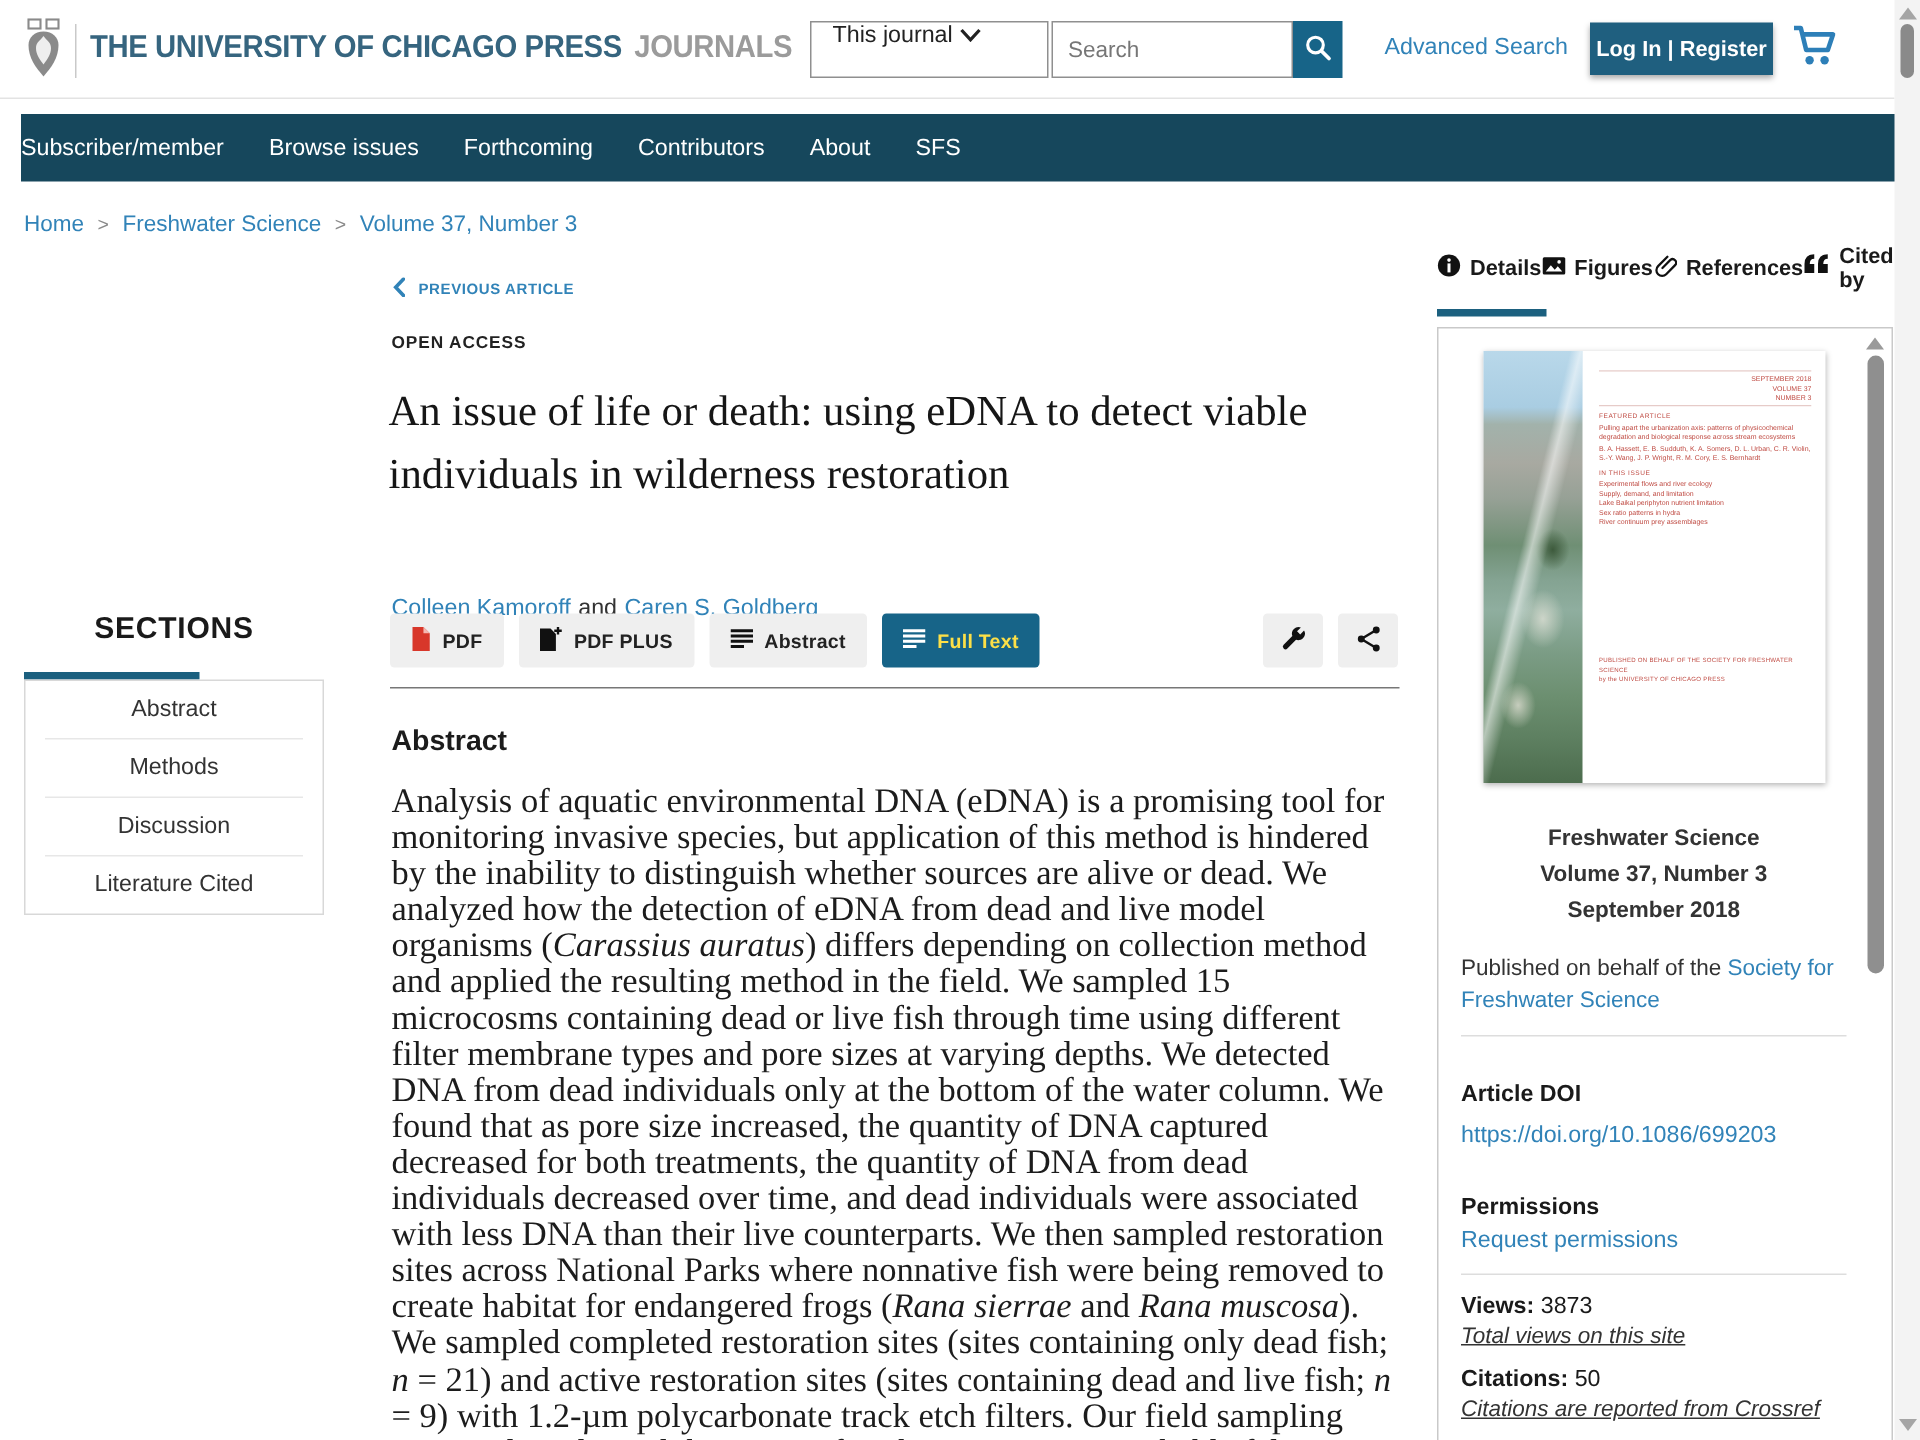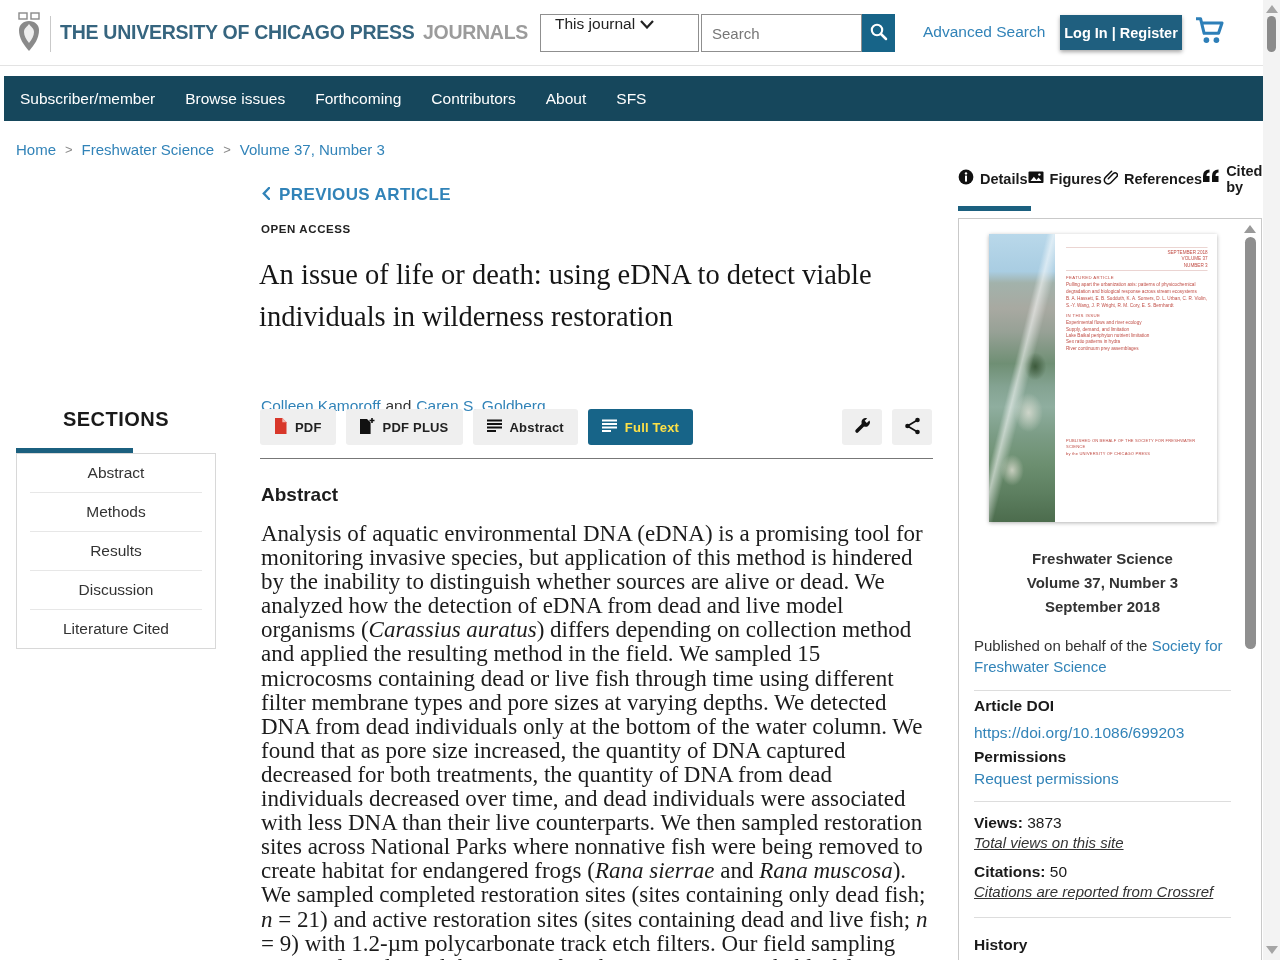--- a/index.html
+++ b/index.html
@@ -29,39 +29,39 @@
   .search-input::placeholder{color:#767676;}
   .search-btn{position:absolute;left:862px;top:14px;width:33px;height:38px;background:var(--button-teal);
               border:none;display:flex;align-items:center;justify-content:center;cursor:pointer;}
   .adv-link{position:absolute;left:923px;top:23px;font-size:15.5px;}
   .login-btn{position:absolute;left:1060px;top:15px;width:122px;height:35px;background:var(--login-teal);
              color:#fff;font-weight:bold;font-size:14.5px;border:none;cursor:pointer;
              box-shadow:0 2px 4px rgba(0,0,0,.35);font-family:"Liberation Sans",sans-serif;}
   .cart{position:absolute;left:1194px;top:14px;cursor:pointer;}
 
   
-  .mainnav{position:absolute;top:76px;left:4px;width:1263px;height:45px;background:var(--nav-bar);
-           display:flex;align-items:center;gap:30px;padding-left:16px;}
+  .mainnav{position:absolute;top:76px;left:14px;width:1263px;height:45px;background:var(--nav-bar);
+           display:flex;align-items:center;gap:30px;}
   .mainnav span{color:#fff;font-size:15.5px;cursor:pointer;white-space:nowrap;}
 
   
   .breadcrumb{position:absolute;top:141px;left:16px;font-size:15px;display:flex;gap:9px;align-items:center;}
   .breadcrumb .sep{color:#8a8a8a;font-size:13px;}
 
   
   .sections{position:absolute;left:16px;top:408px;width:200px;text-align:center;}
   .sections-title{font-size:20px;font-weight:bold;letter-spacing:.5px;color:#1a1a1a;}
   .sections-bar{width:117px;height:5px;background:var(--active-underline);margin-top:17px;}
   .sections-box{border:1px solid #d8d8d8;border-top:1px solid #d8d8d8;margin-top:0;}
   .sections-box .sec-item{margin:0 13px;padding:10px 1px;font-size:15.5px;color:#333;cursor:pointer;}
   .sections-box .sec-item + .sec-item{border-top:1px solid #e7e7e7;}
 
   
   .prev-link{position:absolute;left:262px;top:185px;display:flex;align-items:center;gap:9px;
-             color:var(--link-blue);font-weight:bold;font-size:17px;letter-spacing:.4px;cursor:pointer;}
+             color:var(--link-blue);font-weight:bold;font-size:10px;letter-spacing:.4px;cursor:pointer;}
   .open-access{position:absolute;left:261px;top:223px;font-size:11.5px;font-weight:bold;letter-spacing:.6px;color:#222;}
   .article-title{position:absolute;left:259px;top:254px;width:680px;font-family:"Liberation Serif",serif;
                  font-size:28.5px;line-height:42px;font-weight:normal;color:#161616;}
   .authors{position:absolute;left:261px;top:363px;font-size:15.5px;display:flex;gap:5px;margin-top:34px;}
   .authors .conj{color:#333;}
   .btn-row{position:absolute;left:260px;top:409px;width:672px;display:flex;gap:10px;height:36px;}
   .btn{display:flex;align-items:center;gap:8px;padding:0 14px;background:#efefef;border:none;border-radius:3px;
        font-size:13px;font-weight:bold;color:#222;cursor:pointer;font-family:"Liberation Sans",sans-serif;letter-spacing:.2px;}
   .btn.active{background:var(--button-teal);color:#fde047;}
   .icon-btn{width:40px;display:flex;align-items:center;justify-content:center;background:#efefef;border:none;
@@ -100,21 +100,21 @@
   .cover-fine{margin-top:5px;transform:scale(.58);transform-origin:top left;width:172%;color:var(--cover-red);font-size:8px;line-height:11px;}
   .cover-fine .frule{border-top:1px solid #dcb6b1;margin:3px 0;}
   .cover-issue-meta{text-align:right;}
   .cover-label{letter-spacing:.6px;margin-top:6px;font-size:7.5px;}
   .cover-block{margin-top:2px;}
   .cover-footer{margin-top:148px;font-size:7px;letter-spacing:.3px;}
 
   .journal-meta{margin-top:25px;text-align:center;font-weight:bold;font-size:15px;line-height:24px;color:#333;}
   .pub-note{margin-top:16px;font-size:15px;line-height:21px;color:#333;}
   .p-div{border-top:1px solid #ddd;margin-top:13px;}
-  .p-label{margin-top:6px;font-weight:bold;font-size:15.5px;color:#1a1a1a;}
+  .p-label{margin-top:30px;font-weight:bold;font-size:15.5px;color:#1a1a1a;}
   .p-link{display:block;margin-top:9px;font-size:15.5px;}
   .p-link.tight{margin-top:4px;}
   .metric{margin-top:12px;font-size:15.5px;color:#1a1a1a;}
   .metric b{font-weight:bold;}
   .metric-note{font-style:italic;font-size:15px;color:#333;margin-top:2px;text-decoration:underline;}
 
   
   .page-sb{position:absolute;right:0;top:0;width:17px;height:960px;background:#f3f3f3;}
   .page-sb .sb-up{margin-top:5px;border-bottom-color:#a5a5a5;}
   .page-sb .sb-down{position:absolute;bottom:6px;left:2.5px;border-top-color:#a5a5a5;}
@@ -183,21 +183,20 @@
     <span class="sep">&gt;</span>
     <span class="link">Volume 37, Number 3</span>
   </div>
 
   <aside class="sections">
     <div class="sections-title">SECTIONS</div>
     <div class="sections-bar"></div>
     <div class="sections-box">
       <div class="sec-item">Abstract</div>
       <div class="sec-item">Methods</div>
-      <div class="sec-item">Results</div>
       <div class="sec-item">Discussion</div>
       <div class="sec-item">Literature Cited</div>
     </div>
   </aside>
 
   <a class="prev-link">
     <span>
       <svg width="8" height="13" viewBox="0 0 8 13">
           <path d="M7 1 L1.8 6.5 L7 12" stroke="#3183b8" stroke-width="2.4" fill="none" stroke-linecap="round"></path>
         </svg>

